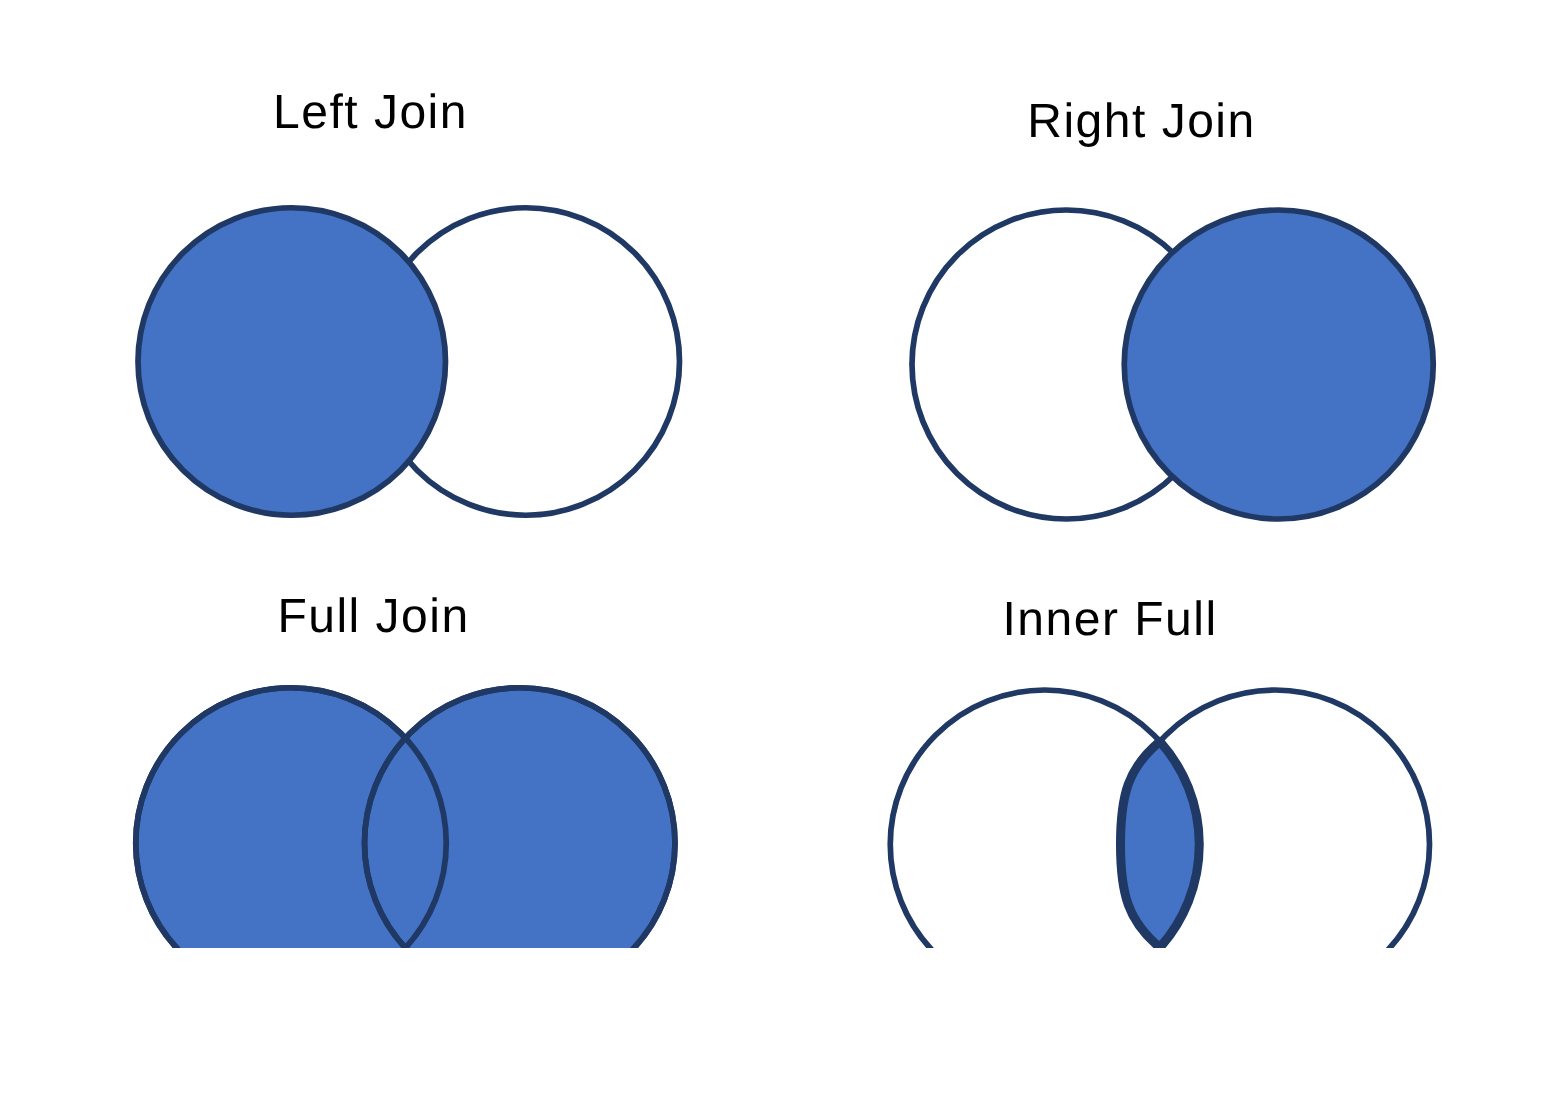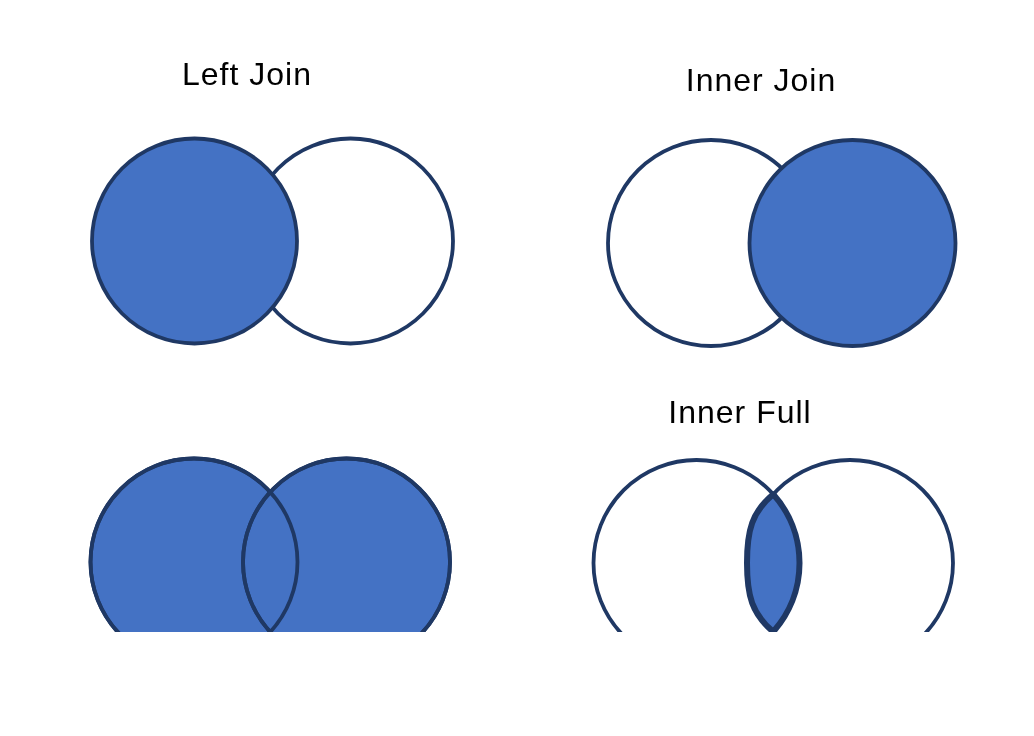--- a/index.html
+++ b/index.html
@@ -80,18 +80,19 @@
       <path class="venn-lens" d="M 773.25 494.3
                A 103 103 0 0 1 773.25 631.7
                C 752 614 747 596 747 563
                C 747 530 752 512 773.25 494.3
                Z"></path>
     </g>
   </svg>
 
   <div class="join-title" style="left:247px; top:55px">Left Join</div>
 
-  <div class="join-title" style="left:761px; top:61px">Inner Join</div>
+  <div class="join-title" style="left:761px; top:61px">Right Join</div>
 
+  <div class="join-title" style="left:249px; top:391px">Full Join</div>
 
   <div class="join-title" style="left:740px; top:393px">Inner Full</div>
 
 </div>
 
 </body></html>

